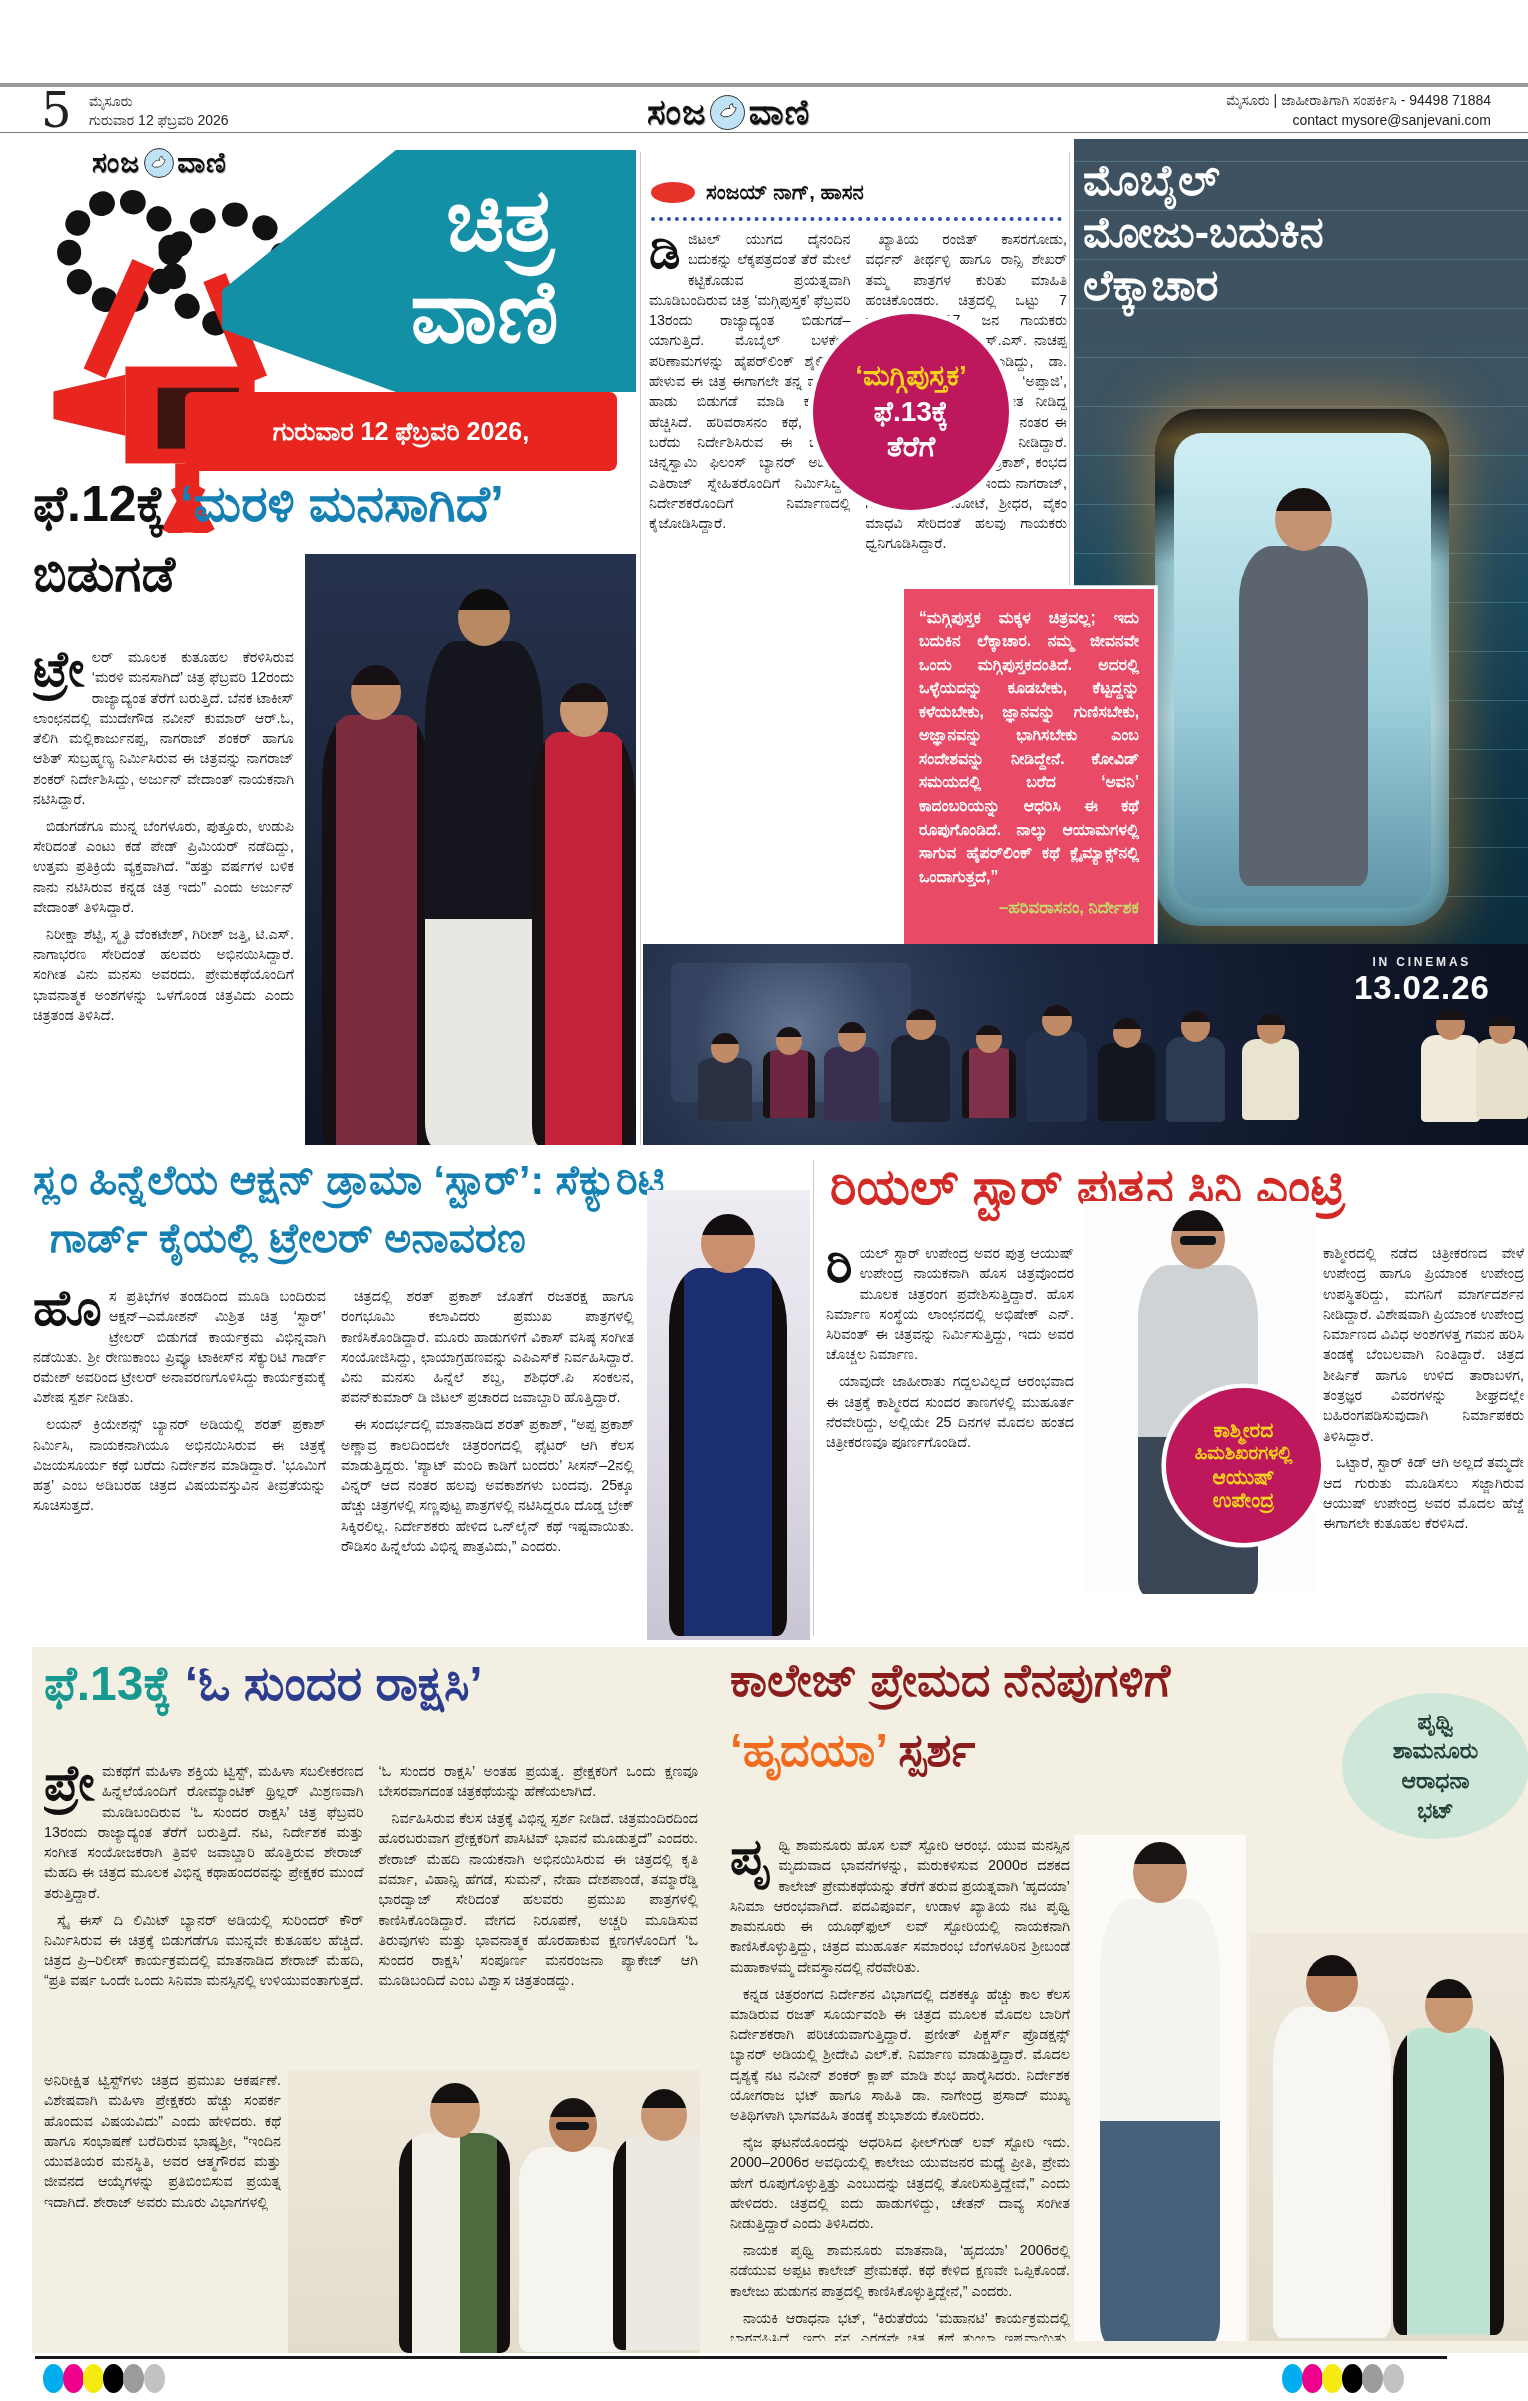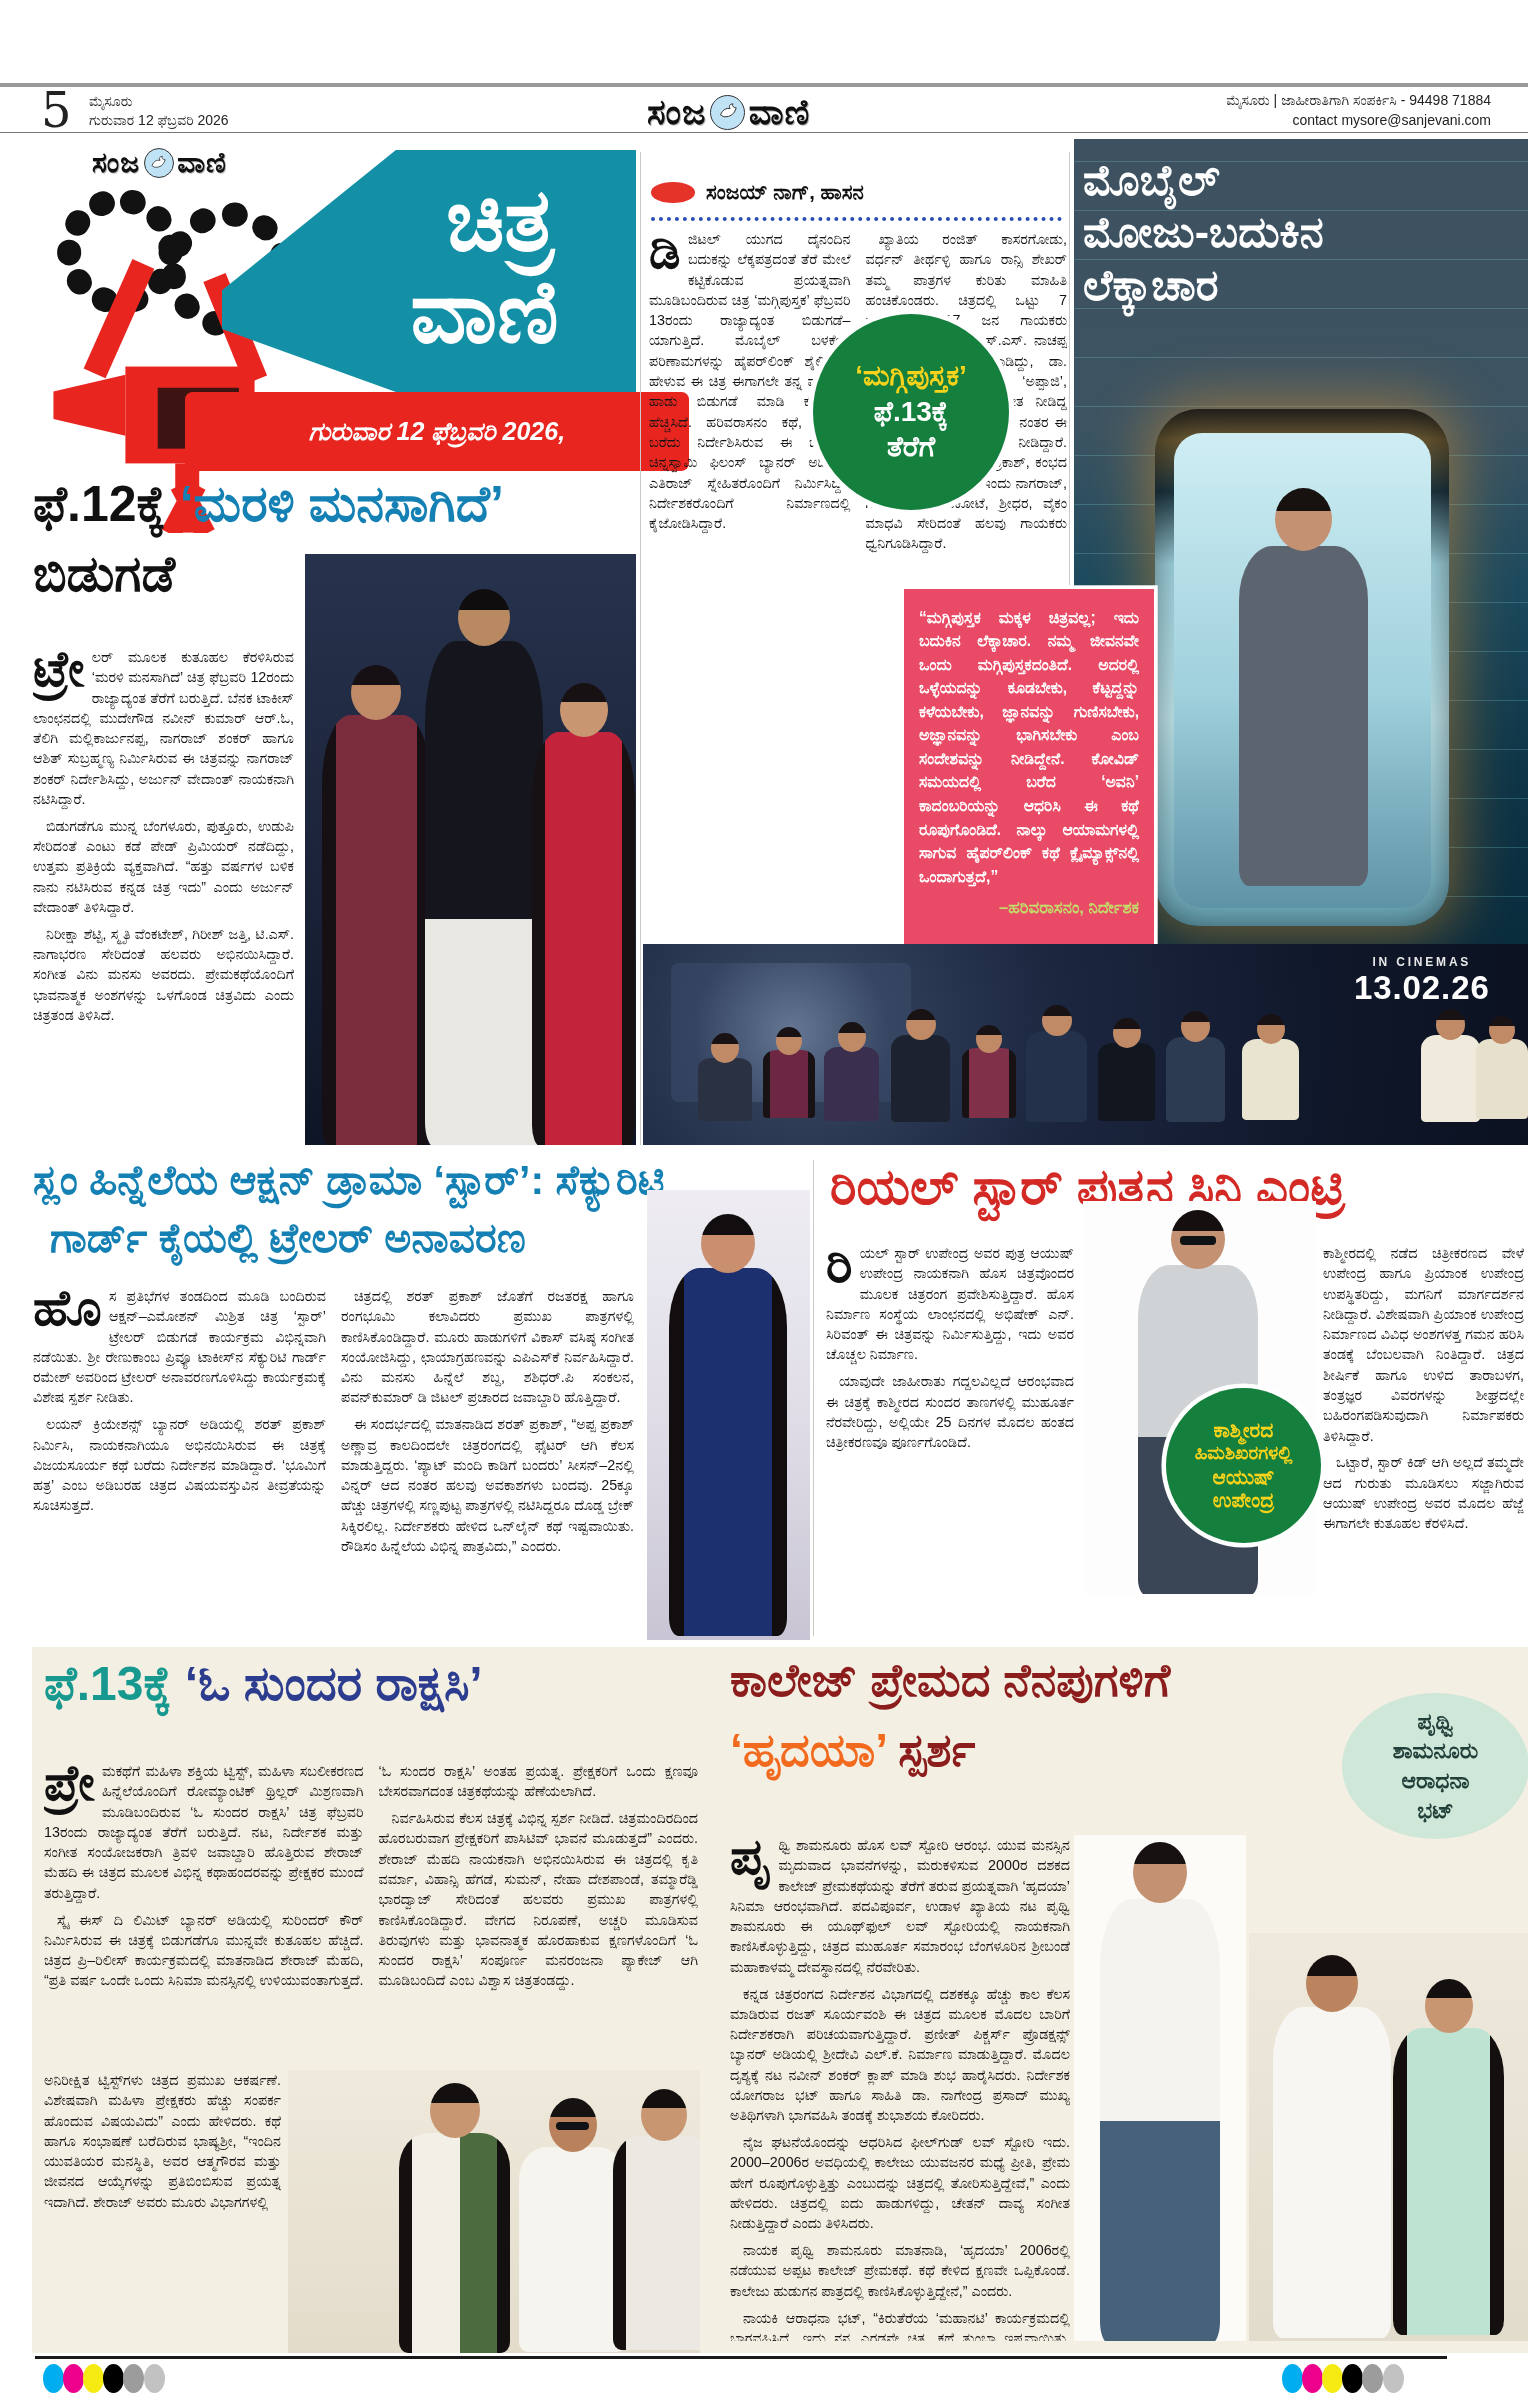--- a/index.html
+++ b/index.html
@@ -34,21 +34,21 @@
   .bt p.first{text-indent:0;}
   .cols2{column-count:2;column-gap:15px;}
   .dc{float:left;font-size:50px;line-height:0.82;font-weight:bold;padding:1.8px 7.4px 0 0;color:#111;}
   
   .byline{display:flex;align-items:center;gap:11px;font-weight:bold;font-size:20.3px;color:#111;}
   .byoval{width:44px;height:20.3px;background:#e6332a;border-radius:50%;}
   .dotline{border-bottom:4.6px dotted #2a4fb0;}
   
   .badge-circle{border-radius:50%;display:flex;flex-direction:column;align-items:center;justify-content:center;
                 text-align:center;font-weight:bold;}
-  .purple{background:#15803d;}
+  .purple{background:#be185d;}
   .badge-yellow{color:#f8d31c;}
   .badge-white{color:#fff;}
   .bubble{background:#cfe7d9;border-radius:50%;display:flex;flex-direction:column;align-items:center;
           justify-content:center;text-align:center;font-weight:bold;color:#22403a;font-size:22px;line-height:1.35;}
   
   .quotebox{background:#e94a66;color:#fff;font-weight:bold;font-size:15.7px;line-height:1.5;
             text-align:justify;padding:16.6px 15px;overflow:hidden;}
   .quotesig{text-align:right;color:#c3dc6a;margin-top:7.4px;font-size:16.6px;}
   
   .poster{background:linear-gradient(180deg,#3e5160 0%,#3c5462 36%,#1d4a5e 55%,#0e3648 78%,#0a2c3d 100%);overflow:hidden;}
@@ -126,21 +126,21 @@
     <rect x="154" y="330" width="22" height="55" fill="#e8251f"></rect>
     <rect x="150" y="330" width="22" height="60" fill="#e8251f" transform="rotate(28 161 360)"></rect>
     <rect x="160" y="330" width="22" height="60" fill="#e8251f" transform="rotate(-28 171 360)"></rect>
   </svg>
 
   <div class="abs beam" style="left:222px;top:150px;width:414px;height:242px;">
     <div class="beamtxt" style="margin:26px 24px 0 166px;font-size:87px;">ಚಿತ್ರ</div>
     <div class="beamtxt" style="margin:3.7px 37px 0 148px;font-size:87px;">ವಾಣಿ</div>
   </div>
 
-  <div class="abs datebox" style="left:185px;top:392px;width:504px;height:79px;font-style:italic;">
+  <div class="abs datebox" style="left:185px;top:392px;width:432px;height:79px;">
     <span>ಗುರುವಾರ 12 ಫೆಬ್ರವರಿ 2026,</span>
   </div>
 
   <div class="abs hl" style="left:33px;top:477px;font-size:50px;">
     <span class="hl-black">ಫೆ.12ಕ್ಕೆ</span>
     <span class="hl-blue">‘ಮರಳಿ ಮನಸಾಗಿದೆ’</span>
   </div>
   <div class="abs hl hl-black" style="left:33px;top:547px;font-size:50px;">ಬಿಡುಗಡೆ</div>
 
   <div class="abs photo" style="left:305px;top:554px;width:331px;height:591px;background:linear-gradient(180deg,#27324d 0%,#1a2338 55%,#0e1526 100%);">

